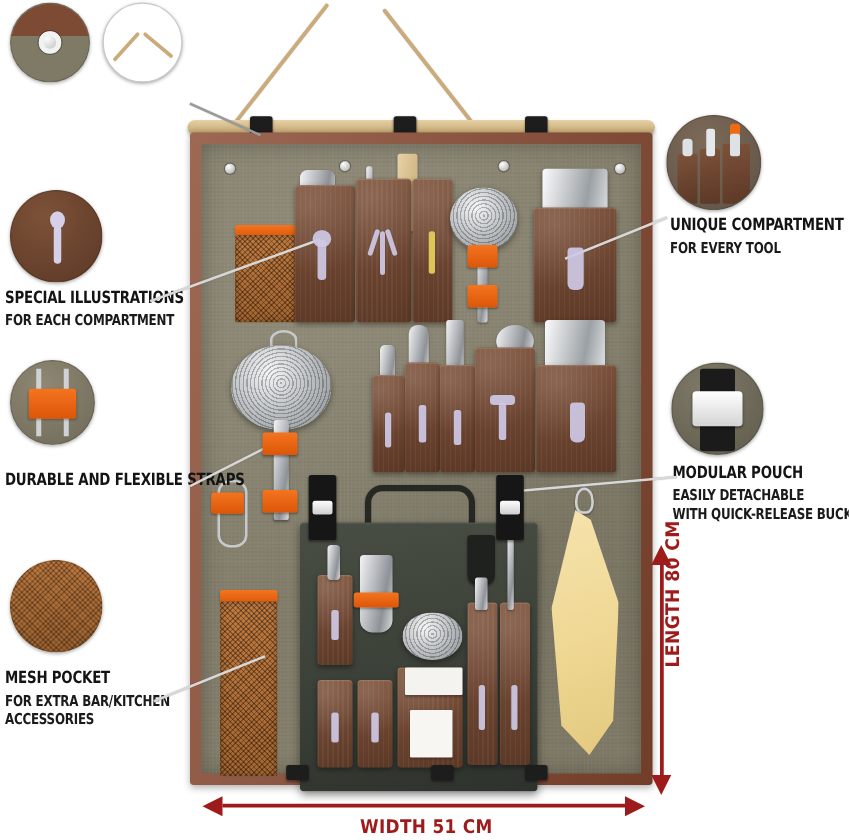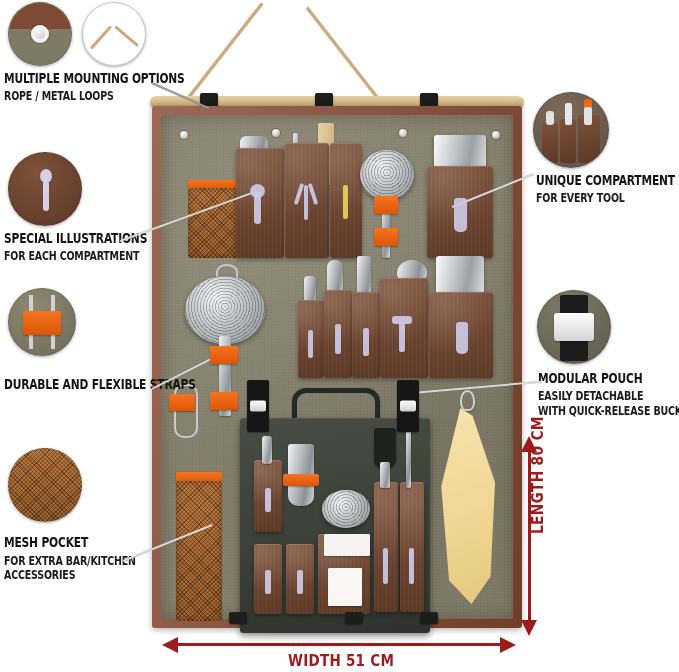--- a/index.html
+++ b/index.html
@@ -312,24 +312,20 @@
     </div>
   </div>
   <div class="thumb" style="left:82px;top:2px;width:62px;height:62px;background:#ffffff;border-color:#c9c9c9;">
     <div class="inner">
       <div style="position:absolute;left:8px;top:44px;width:30px;height:3px;background:#cbab79;
                   transform:rotate(-48deg);transform-origin:left center;border-radius:2px;"></div>
       <div style="position:absolute;left:32px;top:22px;width:30px;height:3px;background:#cbab79;
                   transform:rotate(40deg);transform-origin:left center;border-radius:2px;"></div>
     </div>
   </div>
-  <div class="callout" style="left:4px;top:72px;">
-    <div class="cap hl">Multiple mounting options</div>
-    <div class="cap sub" style="margin-top:4px;">Rope / metal loops</div>
-  </div>
   <div class="lead dark" style="left:152px;top:82px;width:62px;transform:rotate(24deg);"></div>
 
   <div class="thumb" style="left:8px;top:152px;width:72px;height:72px;
               background:radial-gradient(circle at 38% 28%,#7d5238,#5b3826);">
     <div class="inner">
       <div style="position:absolute;left:31px;top:16px;width:12px;height:14px;border-radius:50%;
                   background:#d5cfe8;box-shadow:0 0 1px rgba(0,0,0,.3);"></div>
       <div style="position:absolute;left:34px;top:28px;width:6px;height:30px;border-radius:3px;
                   background:#d5cfe8;"></div>
     </div>

